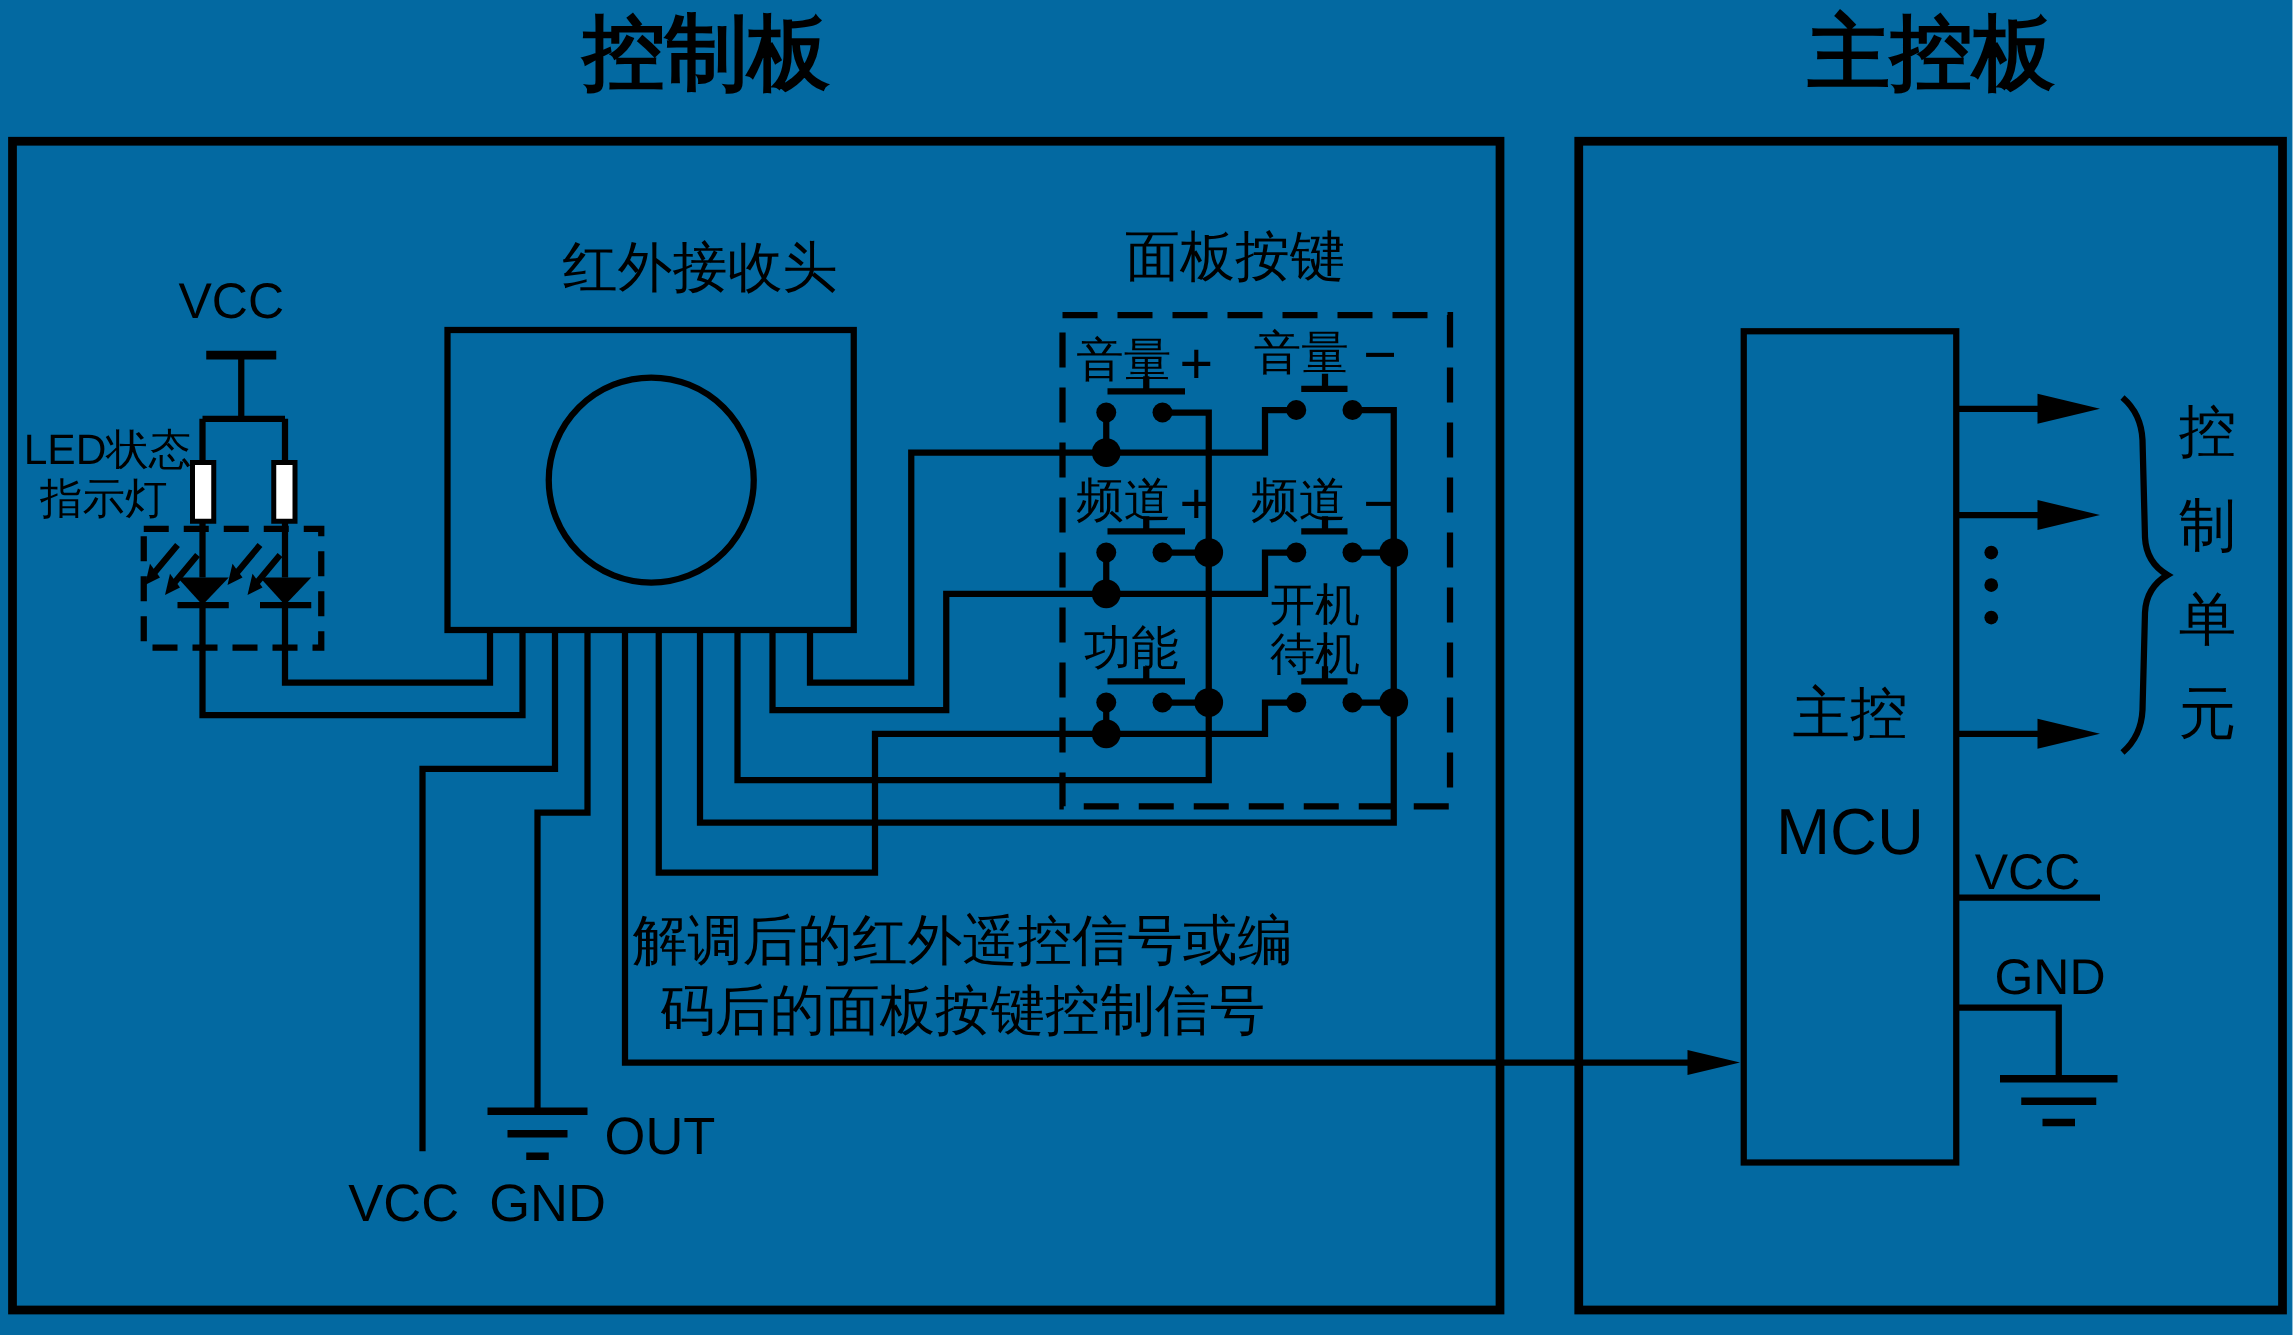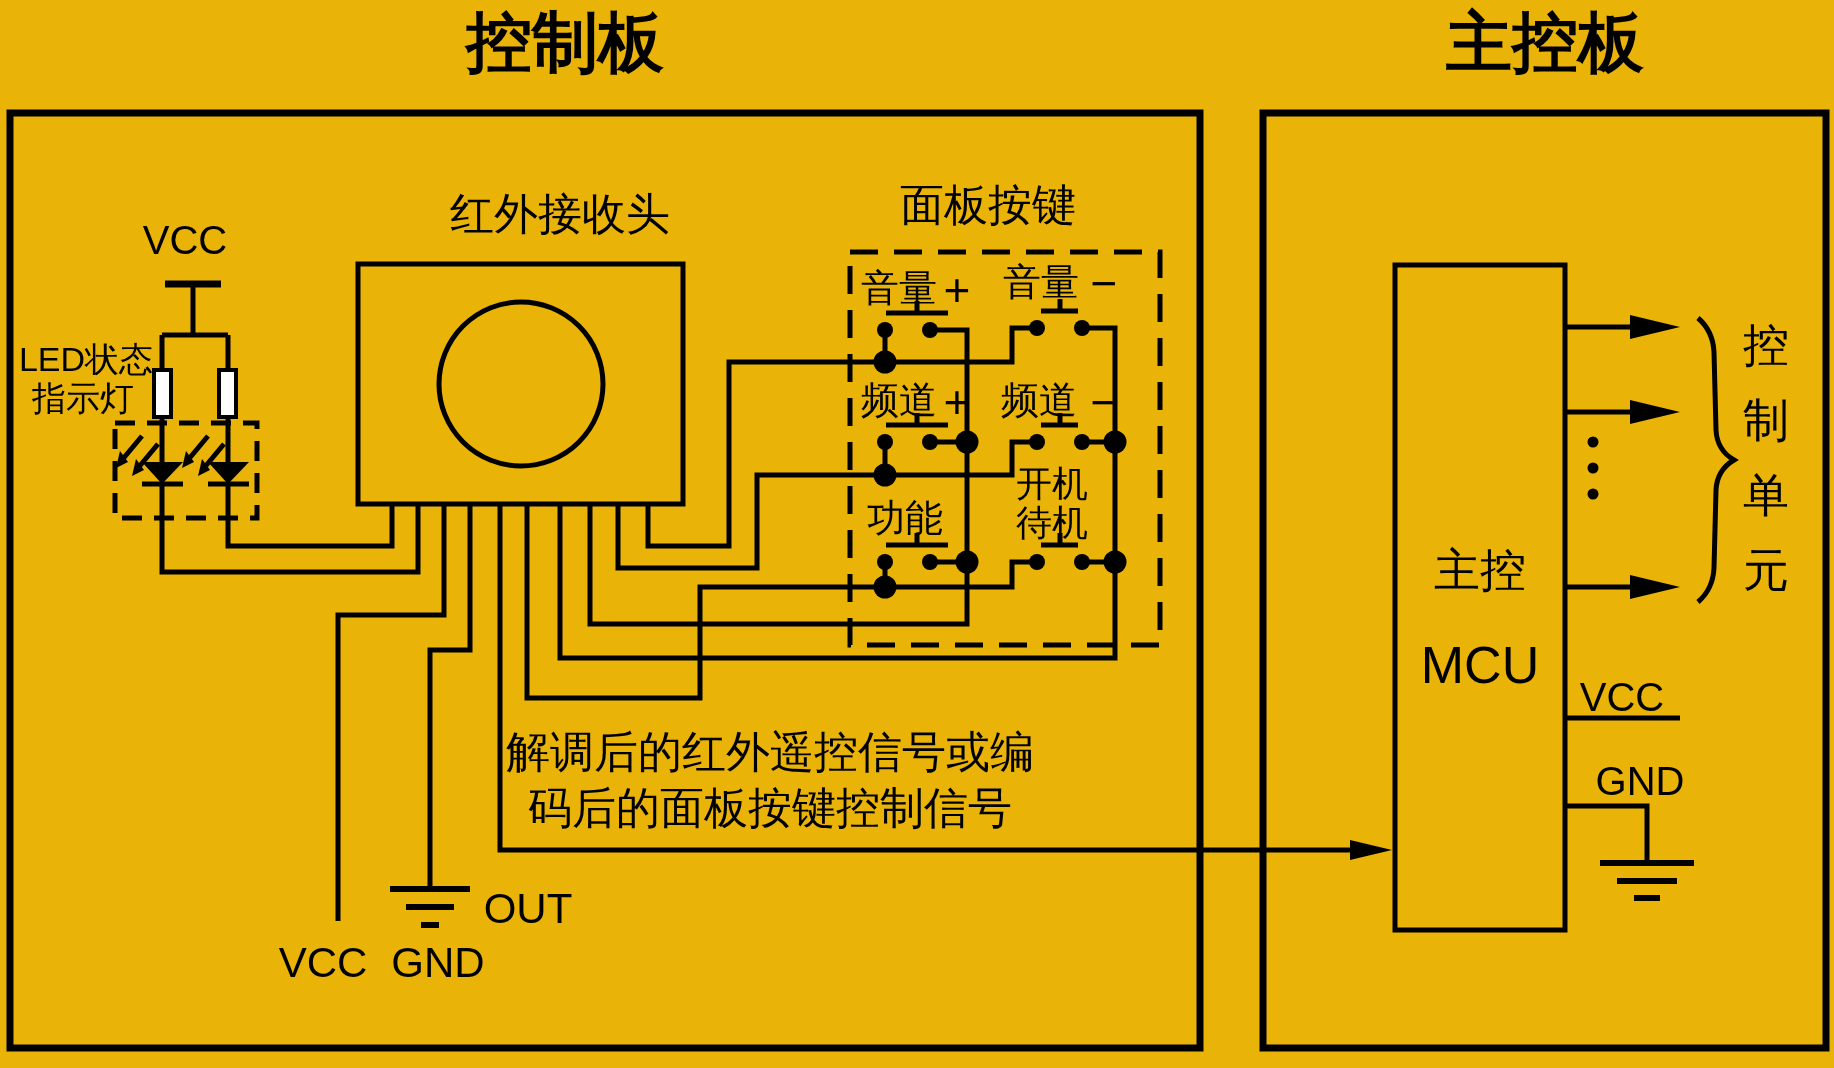--- a/index.html
+++ b/index.html
@@ -1,16 +1,16 @@
 <!DOCTYPE html>
 <html><head>
 <meta charset="utf-8">
 <style>
   html,body{margin:0;padding:0;background:#ffffff;}
-  .stage{position:relative;width:1834px;height:1068px;background:#eab308;overflow:hidden;
+  .stage{position:relative;width:1834px;height:1068px;background:#0369a1;overflow:hidden;
          font-family:"Liberation Sans", sans-serif;}
   svg{display:block;}
   svg text{fill:#000000;}
   .t-title{font-size:66px;font-weight:bold;}
   .t-comp{font-size:44px;}
   .t-btn{font-size:38px;}
   .t-btn2{font-size:36px;}
   .t-sign{font-size:46px;}
   .t-led{font-size:34px;}
   .t-pin{font-size:40px;}

